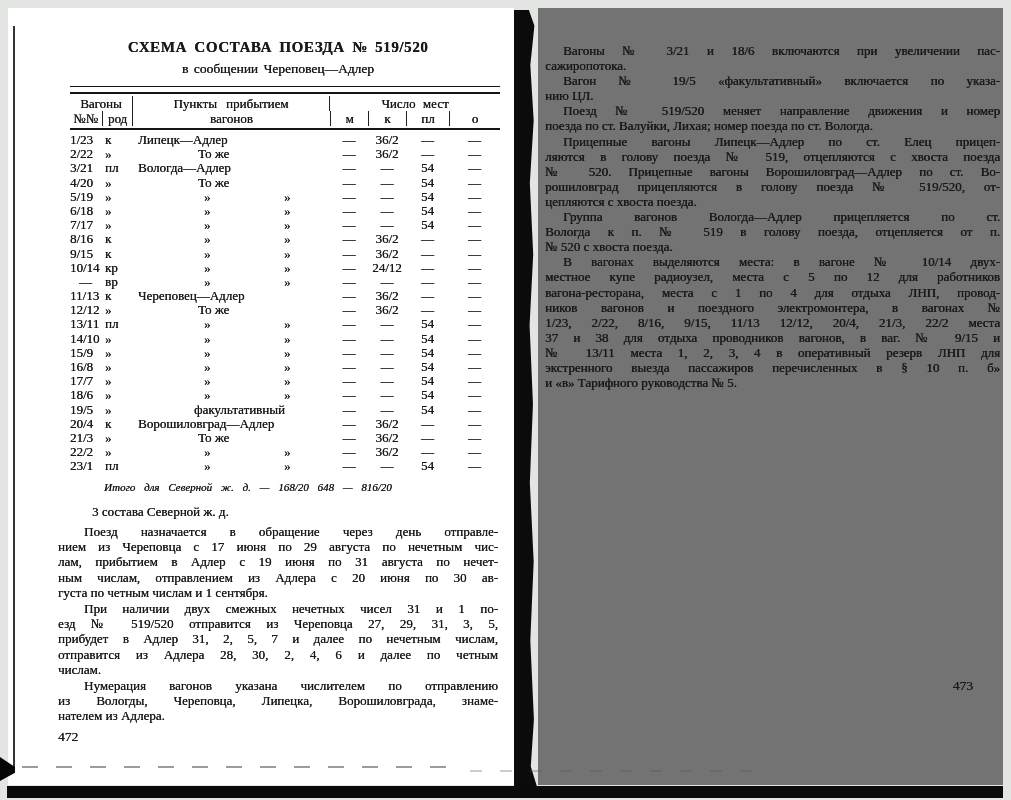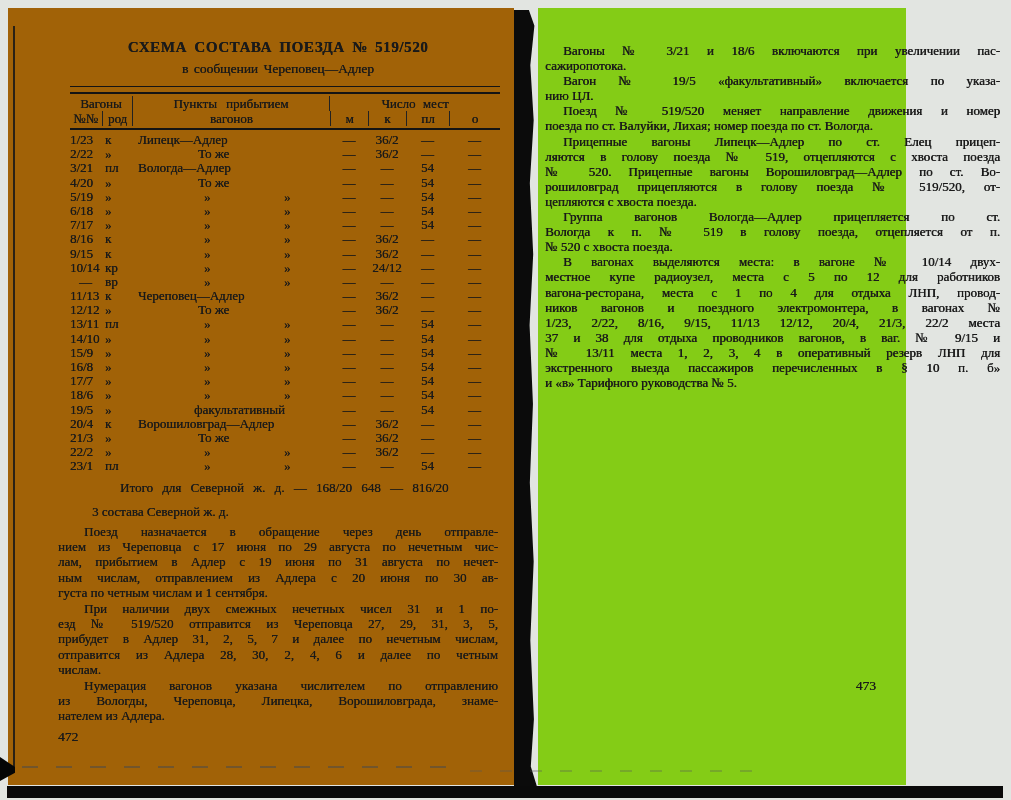--- a/index.html
+++ b/index.html
@@ -5,23 +5,23 @@
   html,body { margin:0; padding:0; }
   body {
     width:1011px; height:800px; position:relative; overflow:hidden;
     background:#e2e5e1;
     font-family:"Liberation Serif","DejaVu Serif",serif;
     color:#1a1a1a;
   }
   .scan { position:absolute; inset:0; }
 
   
-  .page { position:absolute; top:8px; height:777px; background:#a16207; }
+  .page { position:absolute; top:8px; height:777px; background:#ffffff; }
   .page-left  { left:8px;  width:506px; }
-  .page-right { left:538px; width:368px; background:#84cc16; }
+  .page-right { left:538px; width:465px; background:#737373; }
 
   
   .gutter {
     position:absolute; left:514px; top:10px; width:24px; height:788px; background:#0b0b0b;
     clip-path: polygon(0 0, 62% 0, 85% 2%, 68% 7%, 82% 14%, 66% 22%, 80% 31%, 65% 40%,
                        79% 50%, 66% 60%, 82% 70%, 68% 80%, 83% 90%, 70% 96%, 100% 99%,
                        100% 100%, 0 100%);
   }
   
   .bottom-band { position:absolute; left:7px; top:786px; width:996px; height:12px; background:#0a0a0a; }
@@ -61,21 +61,21 @@
   .cell-num { text-align:right; padding-right:10px; }
   .cell-rod { padding-left:3px; }
   .cell-route.station { padding-left:6px; }
   .cell-route.tozhe   { padding-left:66px; }
   .cell-route.fakult  { padding-left:62px; }
   .cell-route.ditto   { position:relative; }
   .cell-route.ditto .dmark { position:absolute; left:72px; top:0; }
   .cell-route.ditto .dmark.d2 { left:152px; }
   .cell-seat { text-align:center; }
 
-  .total-line { margin-top:6px; margin-left:62px; font-size:13px; line-height:15px; word-spacing:6px; }
+  .total-line { margin-top:6px; margin-left:46px; font-size:11px; line-height:15px; word-spacing:6px;font-style:italic; }
   .comp-note  { margin-top:9px; margin-left:34px; font-size:13px; line-height:15px; }
 
   .paras { margin-top:5px; }
   .para { margin:0; }
   .tline { font-size:13px; line-height:15.4px; text-align:justify; text-align-last:justify; white-space:nowrap; }
   .tline.first { text-indent:26px; }
   .tline.lastline { text-align-last:left; white-space:normal; }
   .pagenum { font-size:13.5px; }
   .pagenum-left { margin-top:5px; }
 

